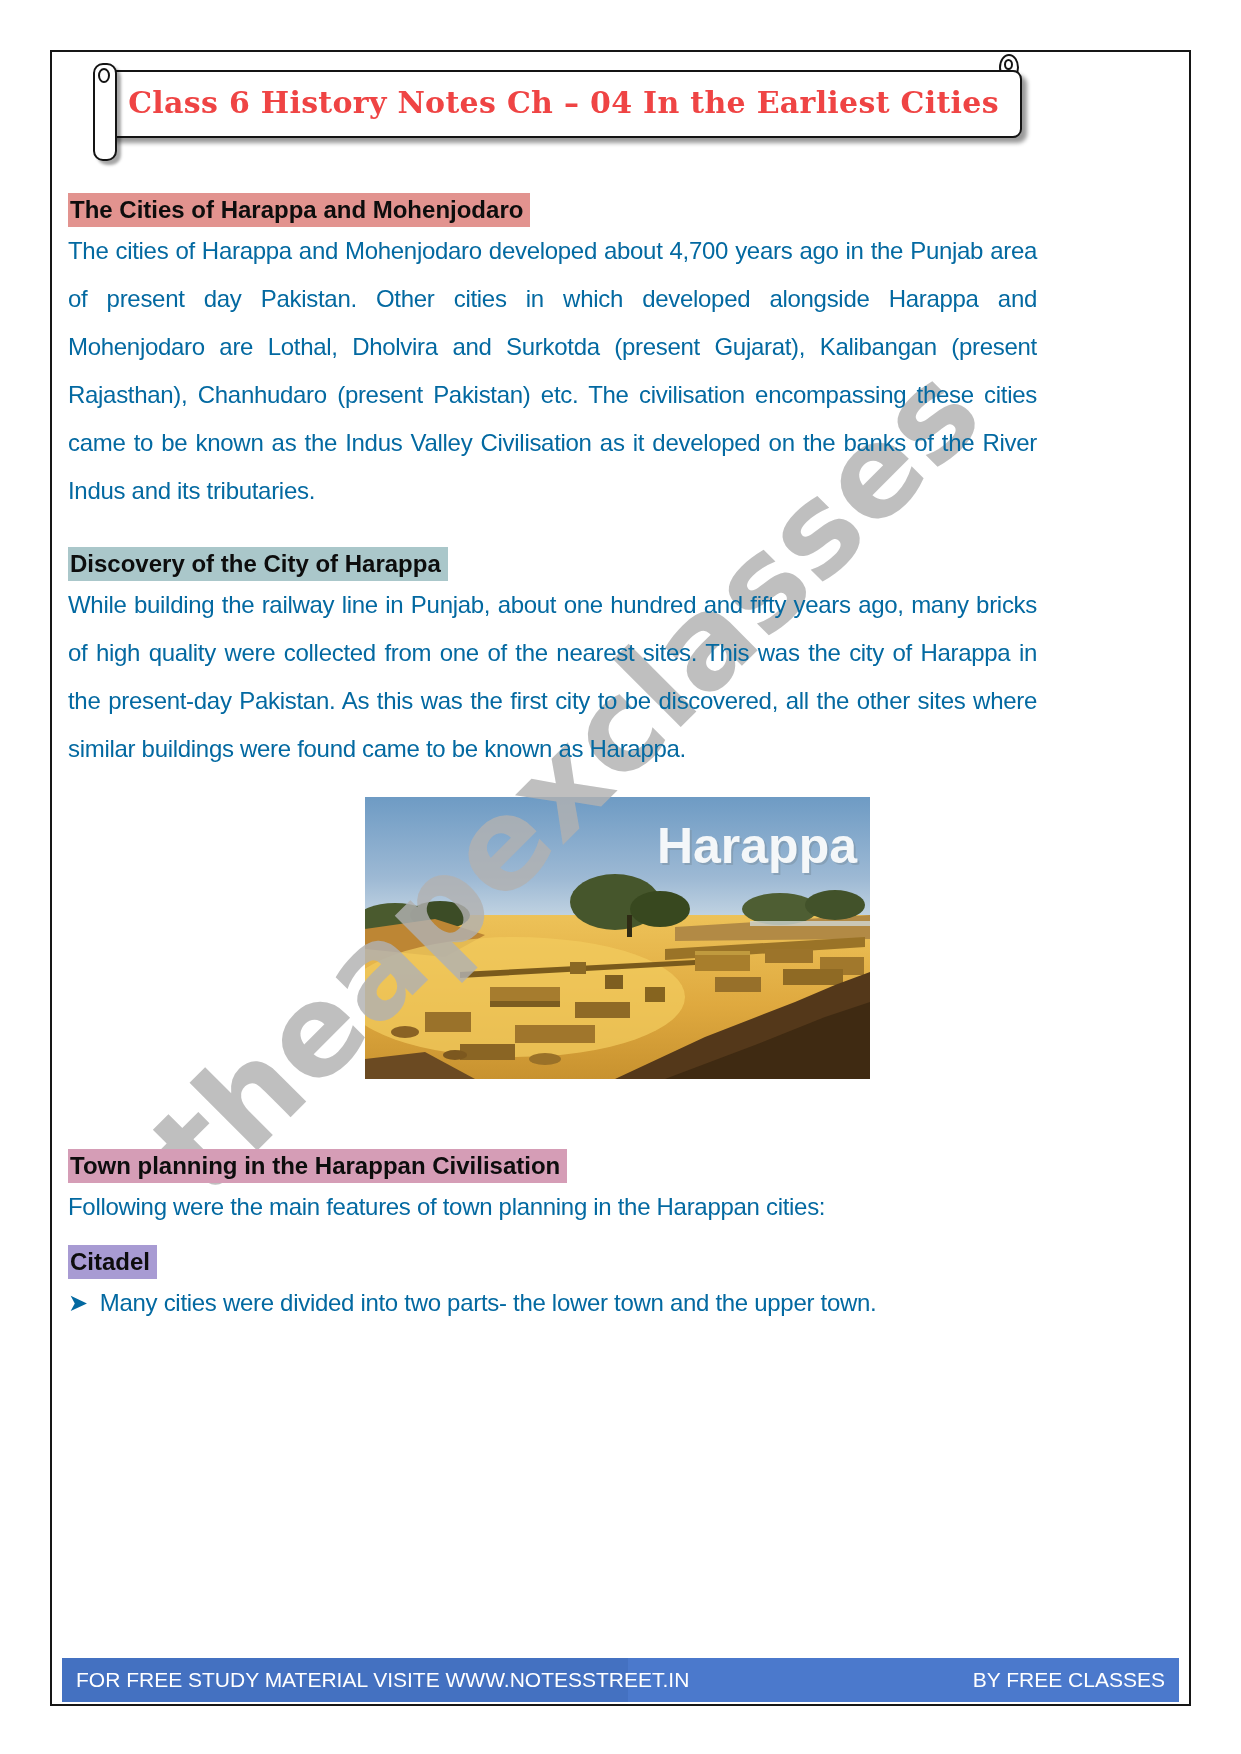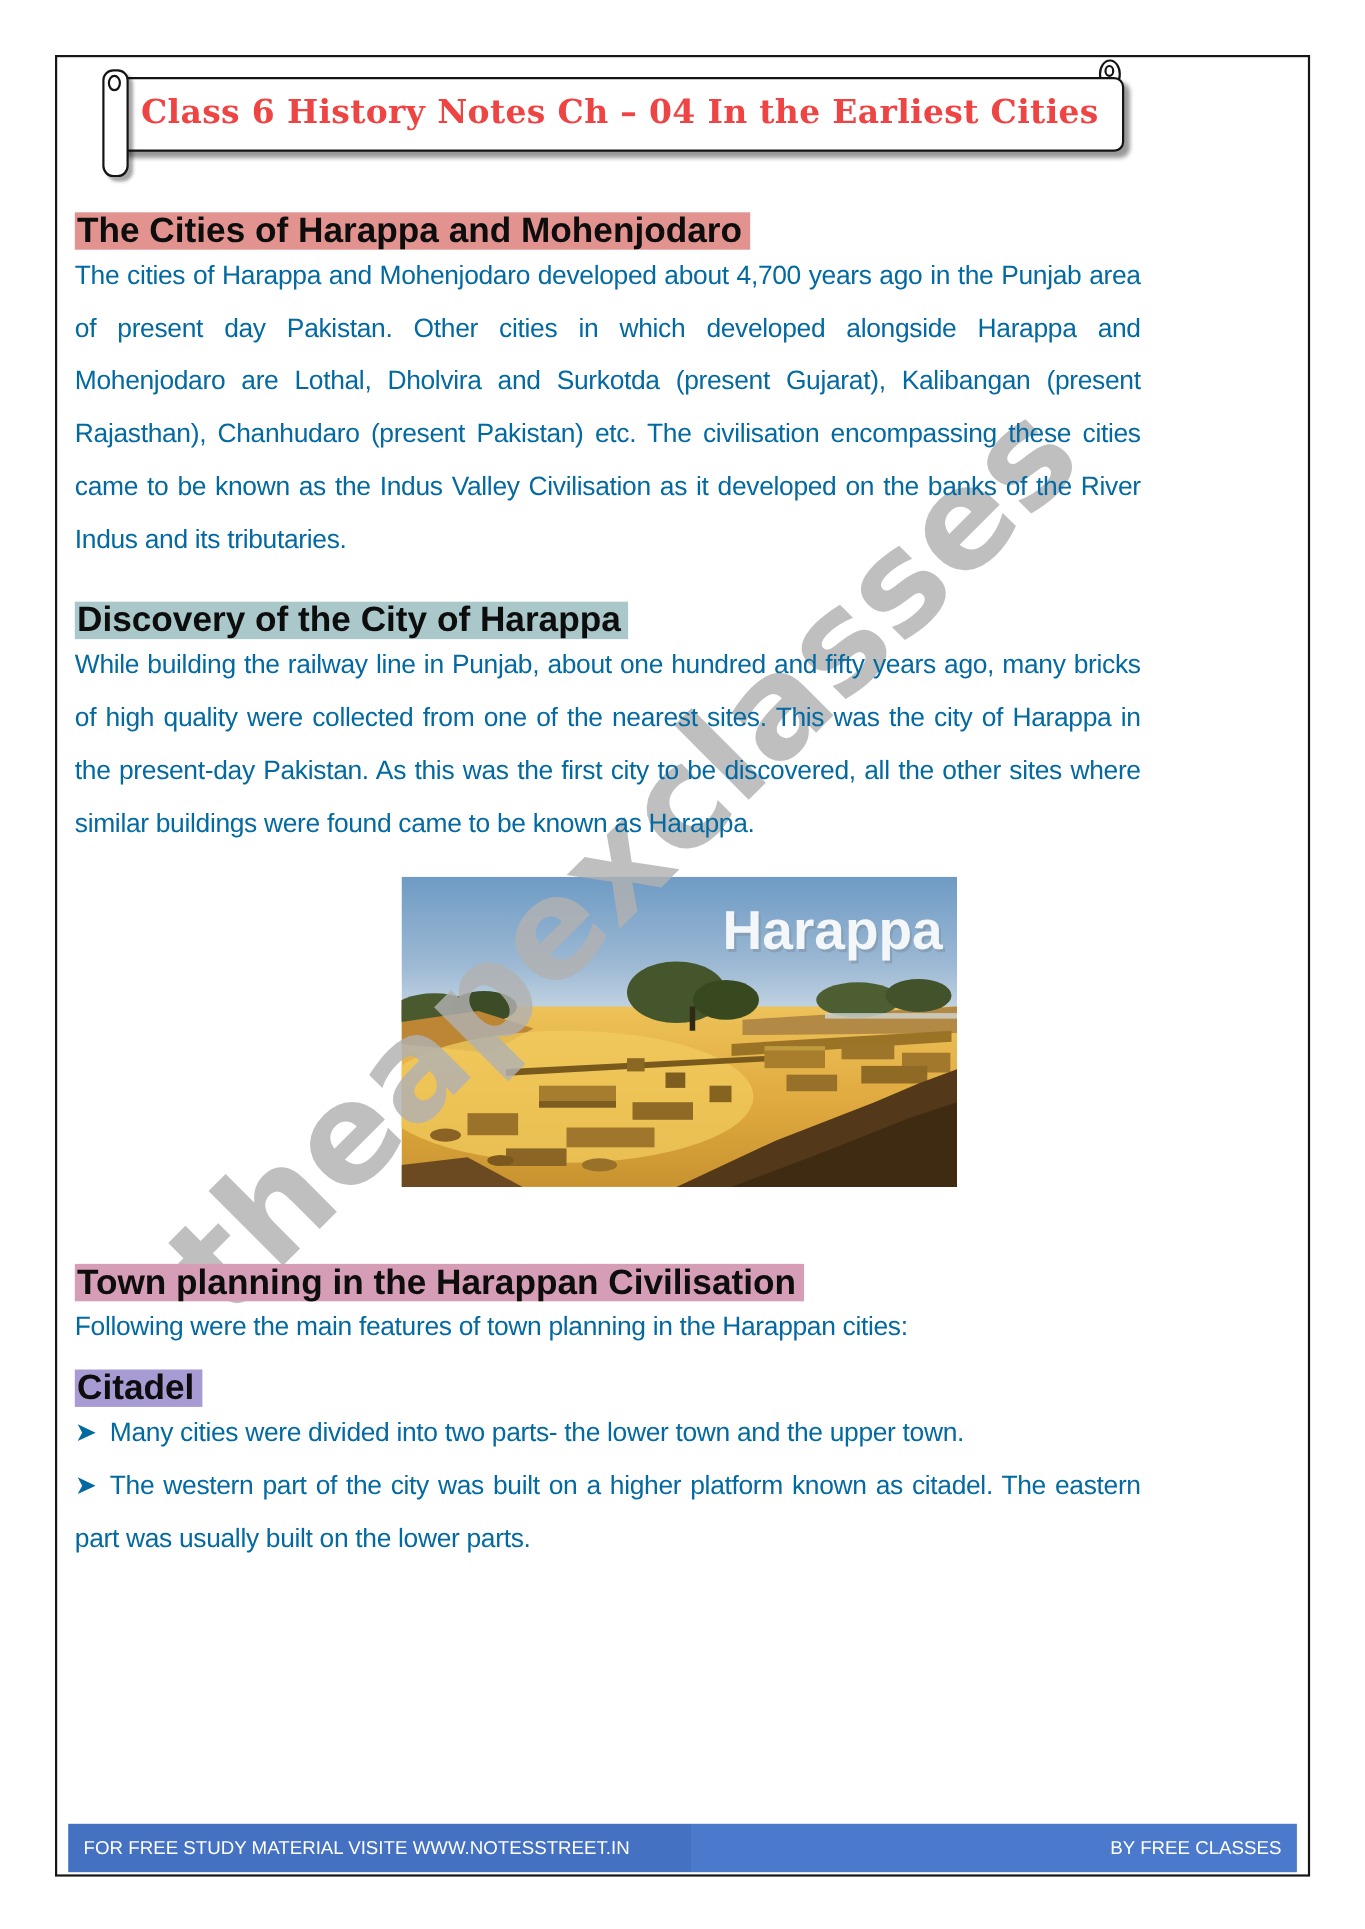--- a/index.html
+++ b/index.html
@@ -38,21 +38,21 @@
     background:#ffffff; border:2px solid #141414; border-radius:50%; z-index:5;
   }
   .banner-curl::after {
     content:""; position:absolute; left:3px; top:3px; width:5px; height:7px;
     border:2px solid #141414; border-radius:50%; background:#fff;
   }
 
   
   .content { position:absolute; left:68px; top:150px; width:969px; z-index:auto; }
   .hl {
-    display:table; font-weight:bold; font-size:32px; line-height:33px;
+    display:table; font-weight:bold; font-size:24px; line-height:33px;
     padding:0 7px 1px 2px; color:#0d0d0d; position:relative; z-index:3;
   }
   .hl1 { background:#e2938f; margin-top:43px; }
   .hl2 { background:#aac7ca; margin-top:32px; }
   .hl3 { background:#d59db6; margin-top:70px; }
   .hl4 { background:#a89bd3; margin-top:14px; }
   p.body {
     margin:0; font-size:24px; letter-spacing:-0.3px; line-height:48px;
     text-align:justify; position:relative; z-index:3; color:#0369a1;
   }
@@ -76,21 +76,21 @@
     font-family:"DejaVu Sans",sans-serif; font-weight:bold; font-size:126px;
     color:rgba(177,177,177,0.82); letter-spacing:1px; z-index:2;
     pointer-events:none; white-space:nowrap;
   }
 
   
   .footer {
     position:absolute; left:62px; top:1658px; width:1117px; height:44px;
     background:linear-gradient(90deg,#4471c1 0%,#4471c1 50.7%,#4b79cc 50.7%,#4b79cc 100%);
     z-index:6; display:flex; align-items:center; justify-content:space-between;
-    padding:0 14px; box-sizing:border-box; color:#ffffff; font-size:17px;
+    padding:0 14px; box-sizing:border-box; color:#ffffff; font-size:21px;
   }
 </style>
 </head>
 <body>
 
 <div class="page">
 
   <div class="frame"></div>
 
   <div class="banner-box">
@@ -164,23 +164,20 @@
       </svg>
     </div>
 
     <div class="hl hl3">Town planning in the Harappan Civilisation</div>
     <p class="body m-intro">Following were the main features of town planning in the Harappan cities:</p>
     <div class="hl hl4">Citadel</div>
 
     <p class="body m-bullets">
       <span class="arrow">➤</span><span>Many cities were divided into two parts- the lower town and the upper town.</span>
     </p>
-    <p class="body">
-      <span class="arrow">➤</span><span>The western part of the city was built on a higher platform known as citadel. The eastern part was usually built on the lower parts.</span>
-    </p>
 
   </div>
 
   <div class="footer">
     <span>FOR FREE STUDY MATERIAL VISITE WWW.NOTESSTREET.IN</span>
     <span>BY FREE CLASSES</span>
   </div>
 
 </div>
 

